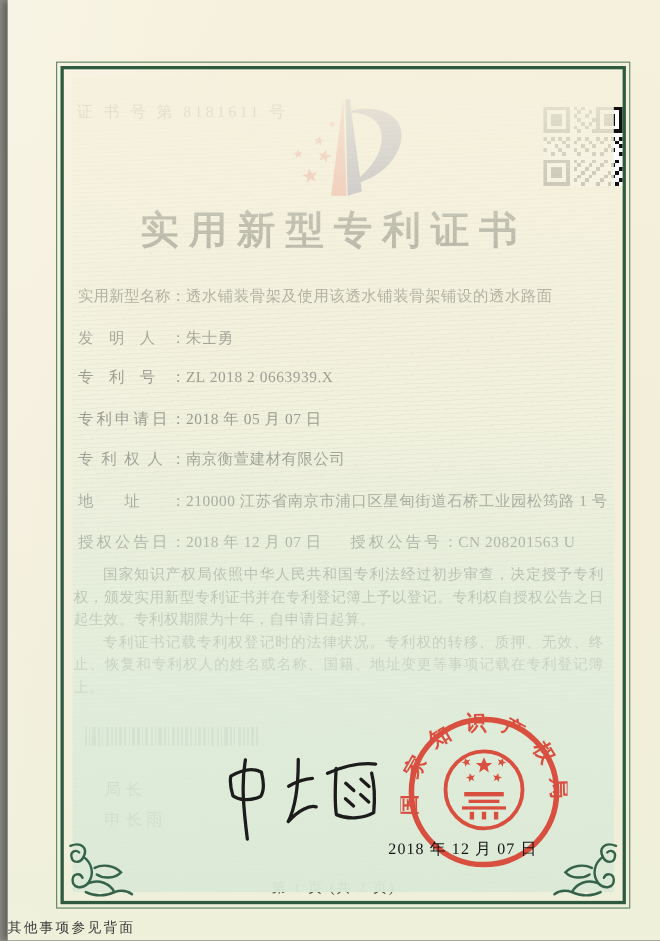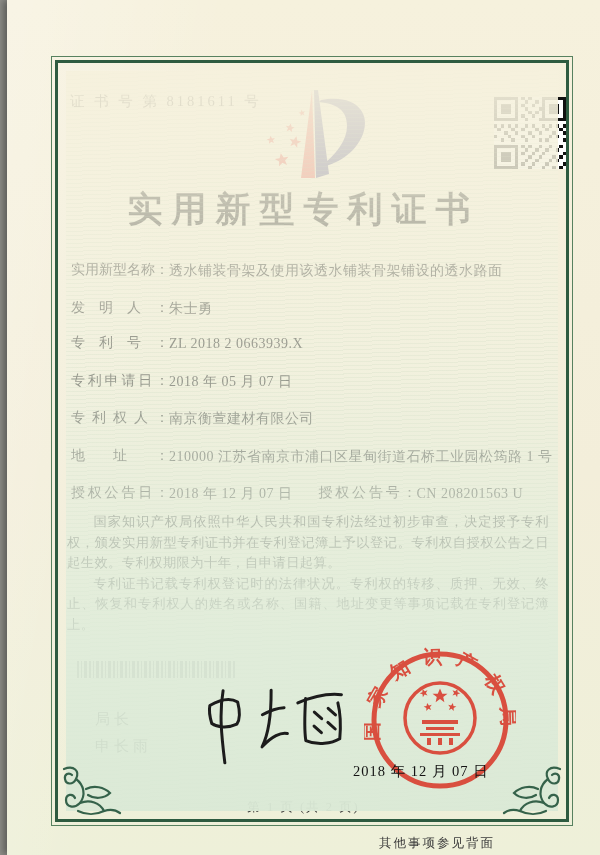--- a/index.html
+++ b/index.html
@@ -53,21 +53,21 @@
   .barcode{
     left:70px;top:661px;width:158px;height:17px;opacity:.7;
     background:repeating-linear-gradient(90deg,
       rgba(35,35,40,.9) 0 2px, rgba(0,0,0,0) 2px 4px,
       rgba(35,35,40,.9) 4px 5px, rgba(0,0,0,0) 5px 7px,
       rgba(35,35,40,.9) 7px 10px, rgba(0,0,0,0) 10px 12px);
   }
   .director{left:88px;top:706px;font-size:15px;line-height:27px;letter-spacing:4px;color:#1e1e1e;}
   .seal-date{left:346px;top:762px;font-size:14.5px;letter-spacing:1px;color:#141414;z-index:6;}
   .page-info{left:0;right:0;top:799px;text-align:center;font-size:12.5px;letter-spacing:2px;color:#333;}
-  .back-note{left:0;right:105px;top:835px;text-align:right;font-size:12.5px;letter-spacing:2px;color:#3a3a3a;}
+  .back-note{left:0;right:105px;top:835px;text-align:left;font-size:12.5px;letter-spacing:2px;color:#3a3a3a;}
   svg{display:block;}
   .logo{left:242px;top:86px;}
   .qr{left:487px;top:97px;}
   .seal{left:357px;top:644px;opacity:.88;z-index:5;}
   .sig{left:196px;top:680px;transform:rotate(-3deg);z-index:4;}
   .corner{position:absolute;color:#35624a;}
   .corner.bl{left:2px;bottom:2px;}
   .corner.br{right:2px;bottom:2px;transform:scaleX(-1);}
 </style>
 </head>

